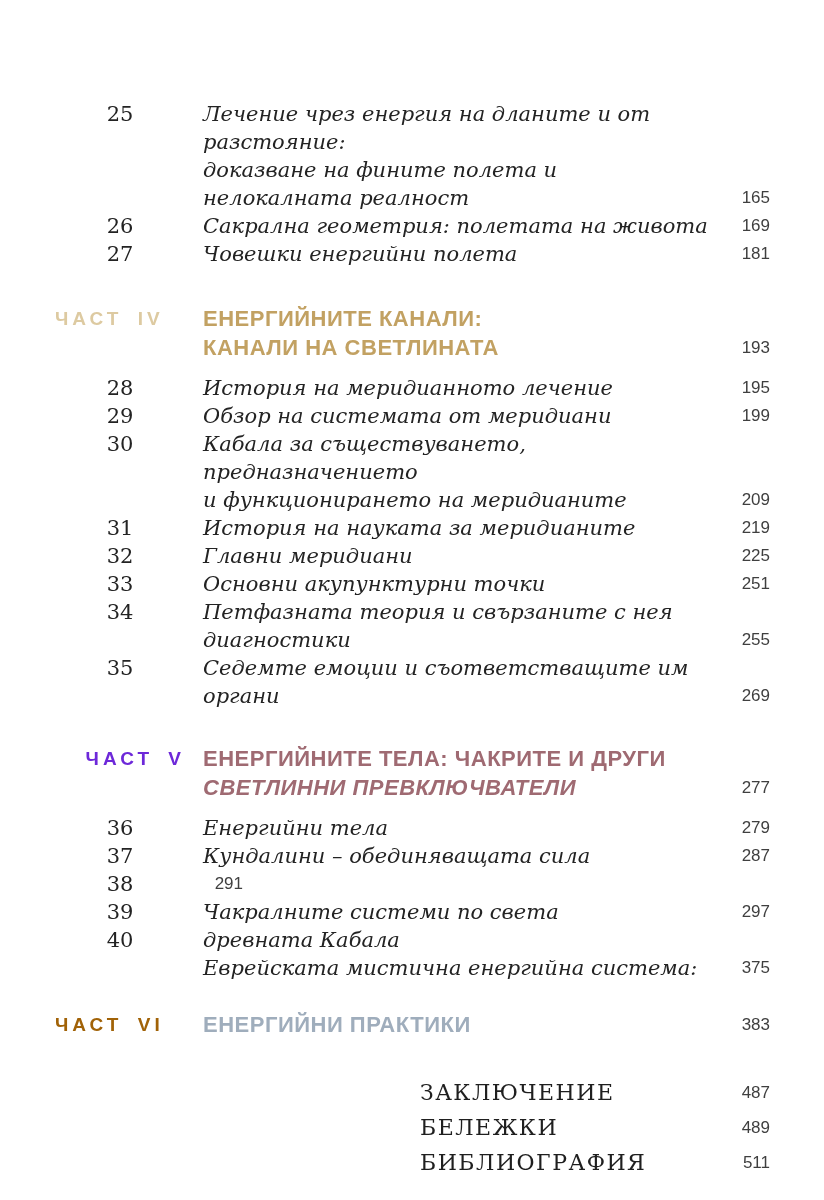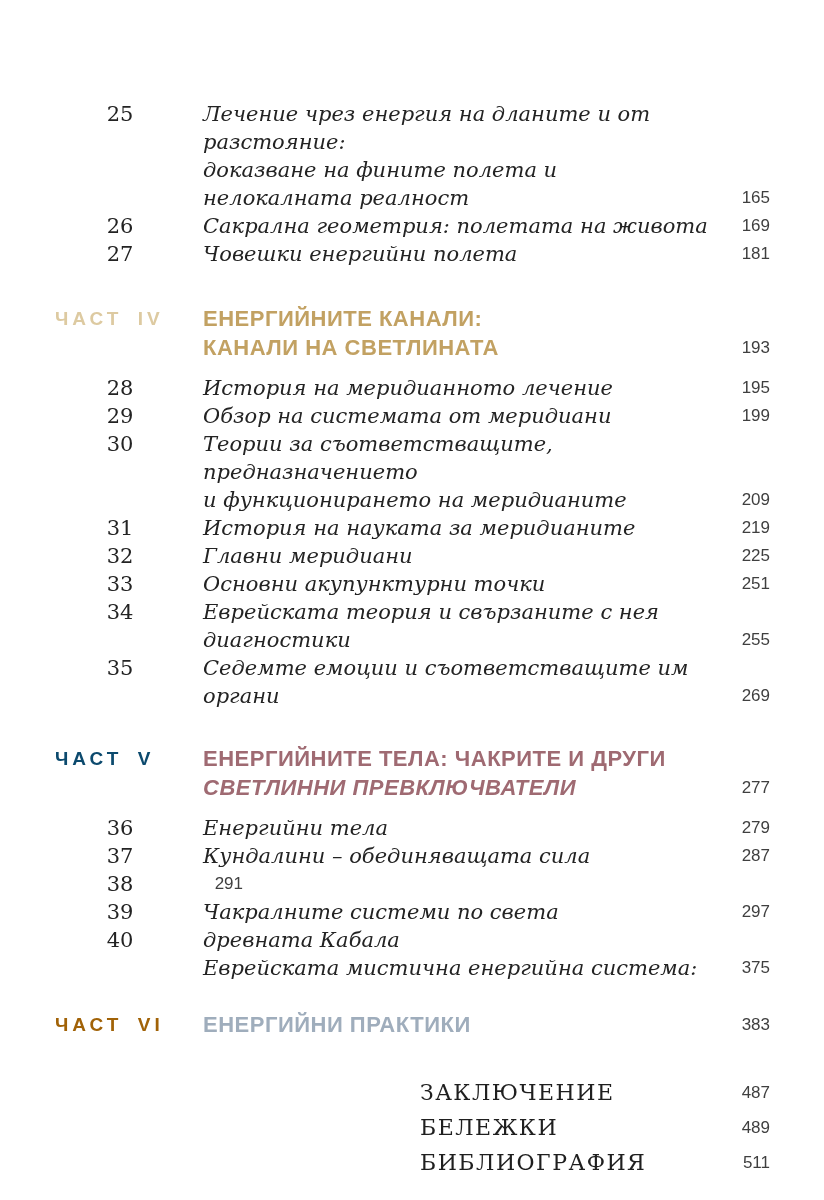--- a/index.html
+++ b/index.html
@@ -40,21 +40,21 @@
   .ptitle {
     flex: 1; padding-left: 18px;
     font-family: "Liberation Sans", sans-serif;
     font-weight: bold; font-size: 22px; line-height: 29px;
     letter-spacing: 0.5px;
   }
   .part .pg { line-height: 29px; }
   .part4 .plabel { color: #ddcaa1; }
   .part4 .ptitle { color: #c2a162; }
   .part5 { margin-top: 34px; }
-  .part5 .plabel { color: #0c4a6e; }
+  .part5 .plabel { color: #6d28d9; text-align: right; }
   .part5 .ptitle { color: #9f6a72; }
   .part6 { margin-top: 28px; margin-bottom: 0; }
   .part6 .plabel { color: #a16207; }
   .part6 .ptitle { color: #9fadbc; }
   .it { font-style: italic; }
 
   
   .backlist { margin-top: 36px; }
   .btitle {
     flex: 1; padding-left: 365px;
@@ -111,21 +111,21 @@
     <div class="row entry">
       <div class="num">29</div>
       <div class="title">
         <div>Обзор на системата от меридиани</div>
       </div>
       <div class="pg">199</div>
     </div>
     <div class="row entry">
       <div class="num">30</div>
       <div class="title">
-        <div>Теории за съответстващите, предназначението</div>
+        <div>Кабала за съществуването, предназначението</div>
         <div>и функционирането на меридианите</div>
       </div>
       <div class="pg">209</div>
     </div>
     <div class="row entry">
       <div class="num">31</div>
       <div class="title">
         <div>История на науката за меридианите</div>
       </div>
       <div class="pg">219</div>
@@ -140,21 +140,21 @@
     <div class="row entry">
       <div class="num">33</div>
       <div class="title">
         <div>Основни акупунктурни точки</div>
       </div>
       <div class="pg">251</div>
     </div>
     <div class="row entry">
       <div class="num">34</div>
       <div class="title">
-        <div>Еврейската теория и свързаните с нея диагностики</div>
+        <div>Петфазната теория и свързаните с нея диагностики</div>
       </div>
       <div class="pg">255</div>
     </div>
     <div class="row entry">
       <div class="num">35</div>
       <div class="title">
         <div>Седемте емоции и съответстващите им органи</div>
       </div>
       <div class="pg">269</div>
     </div>

